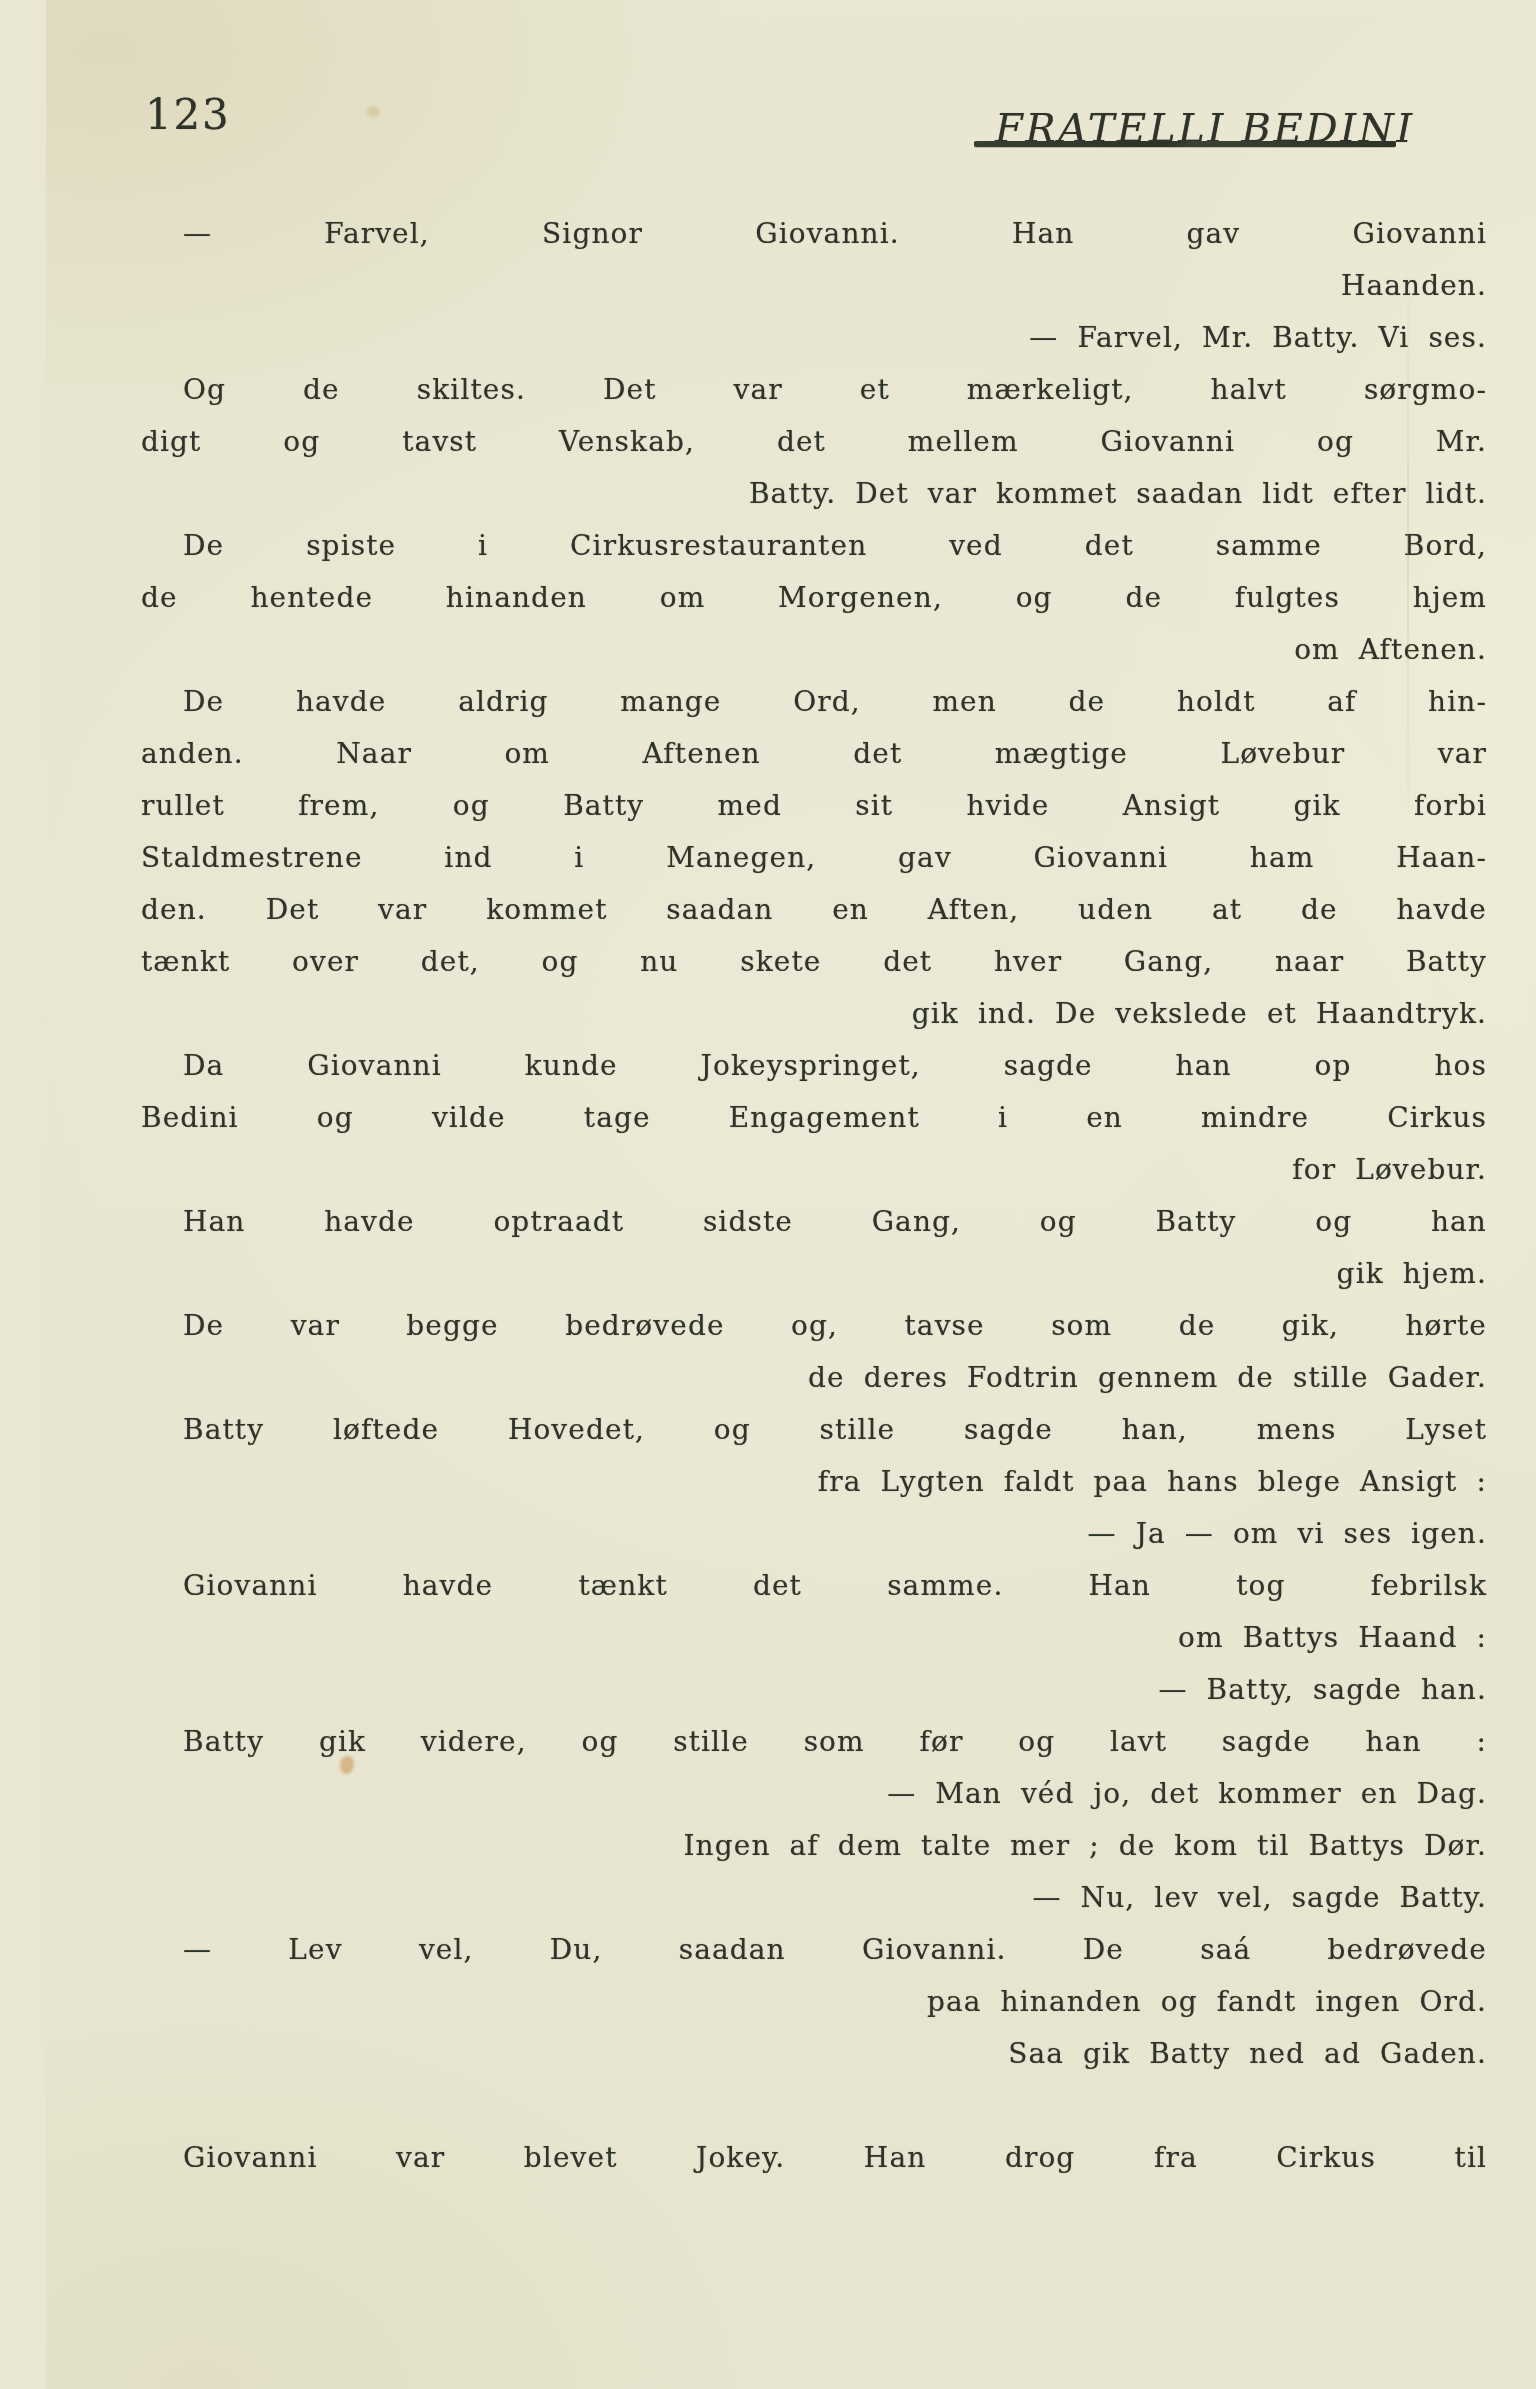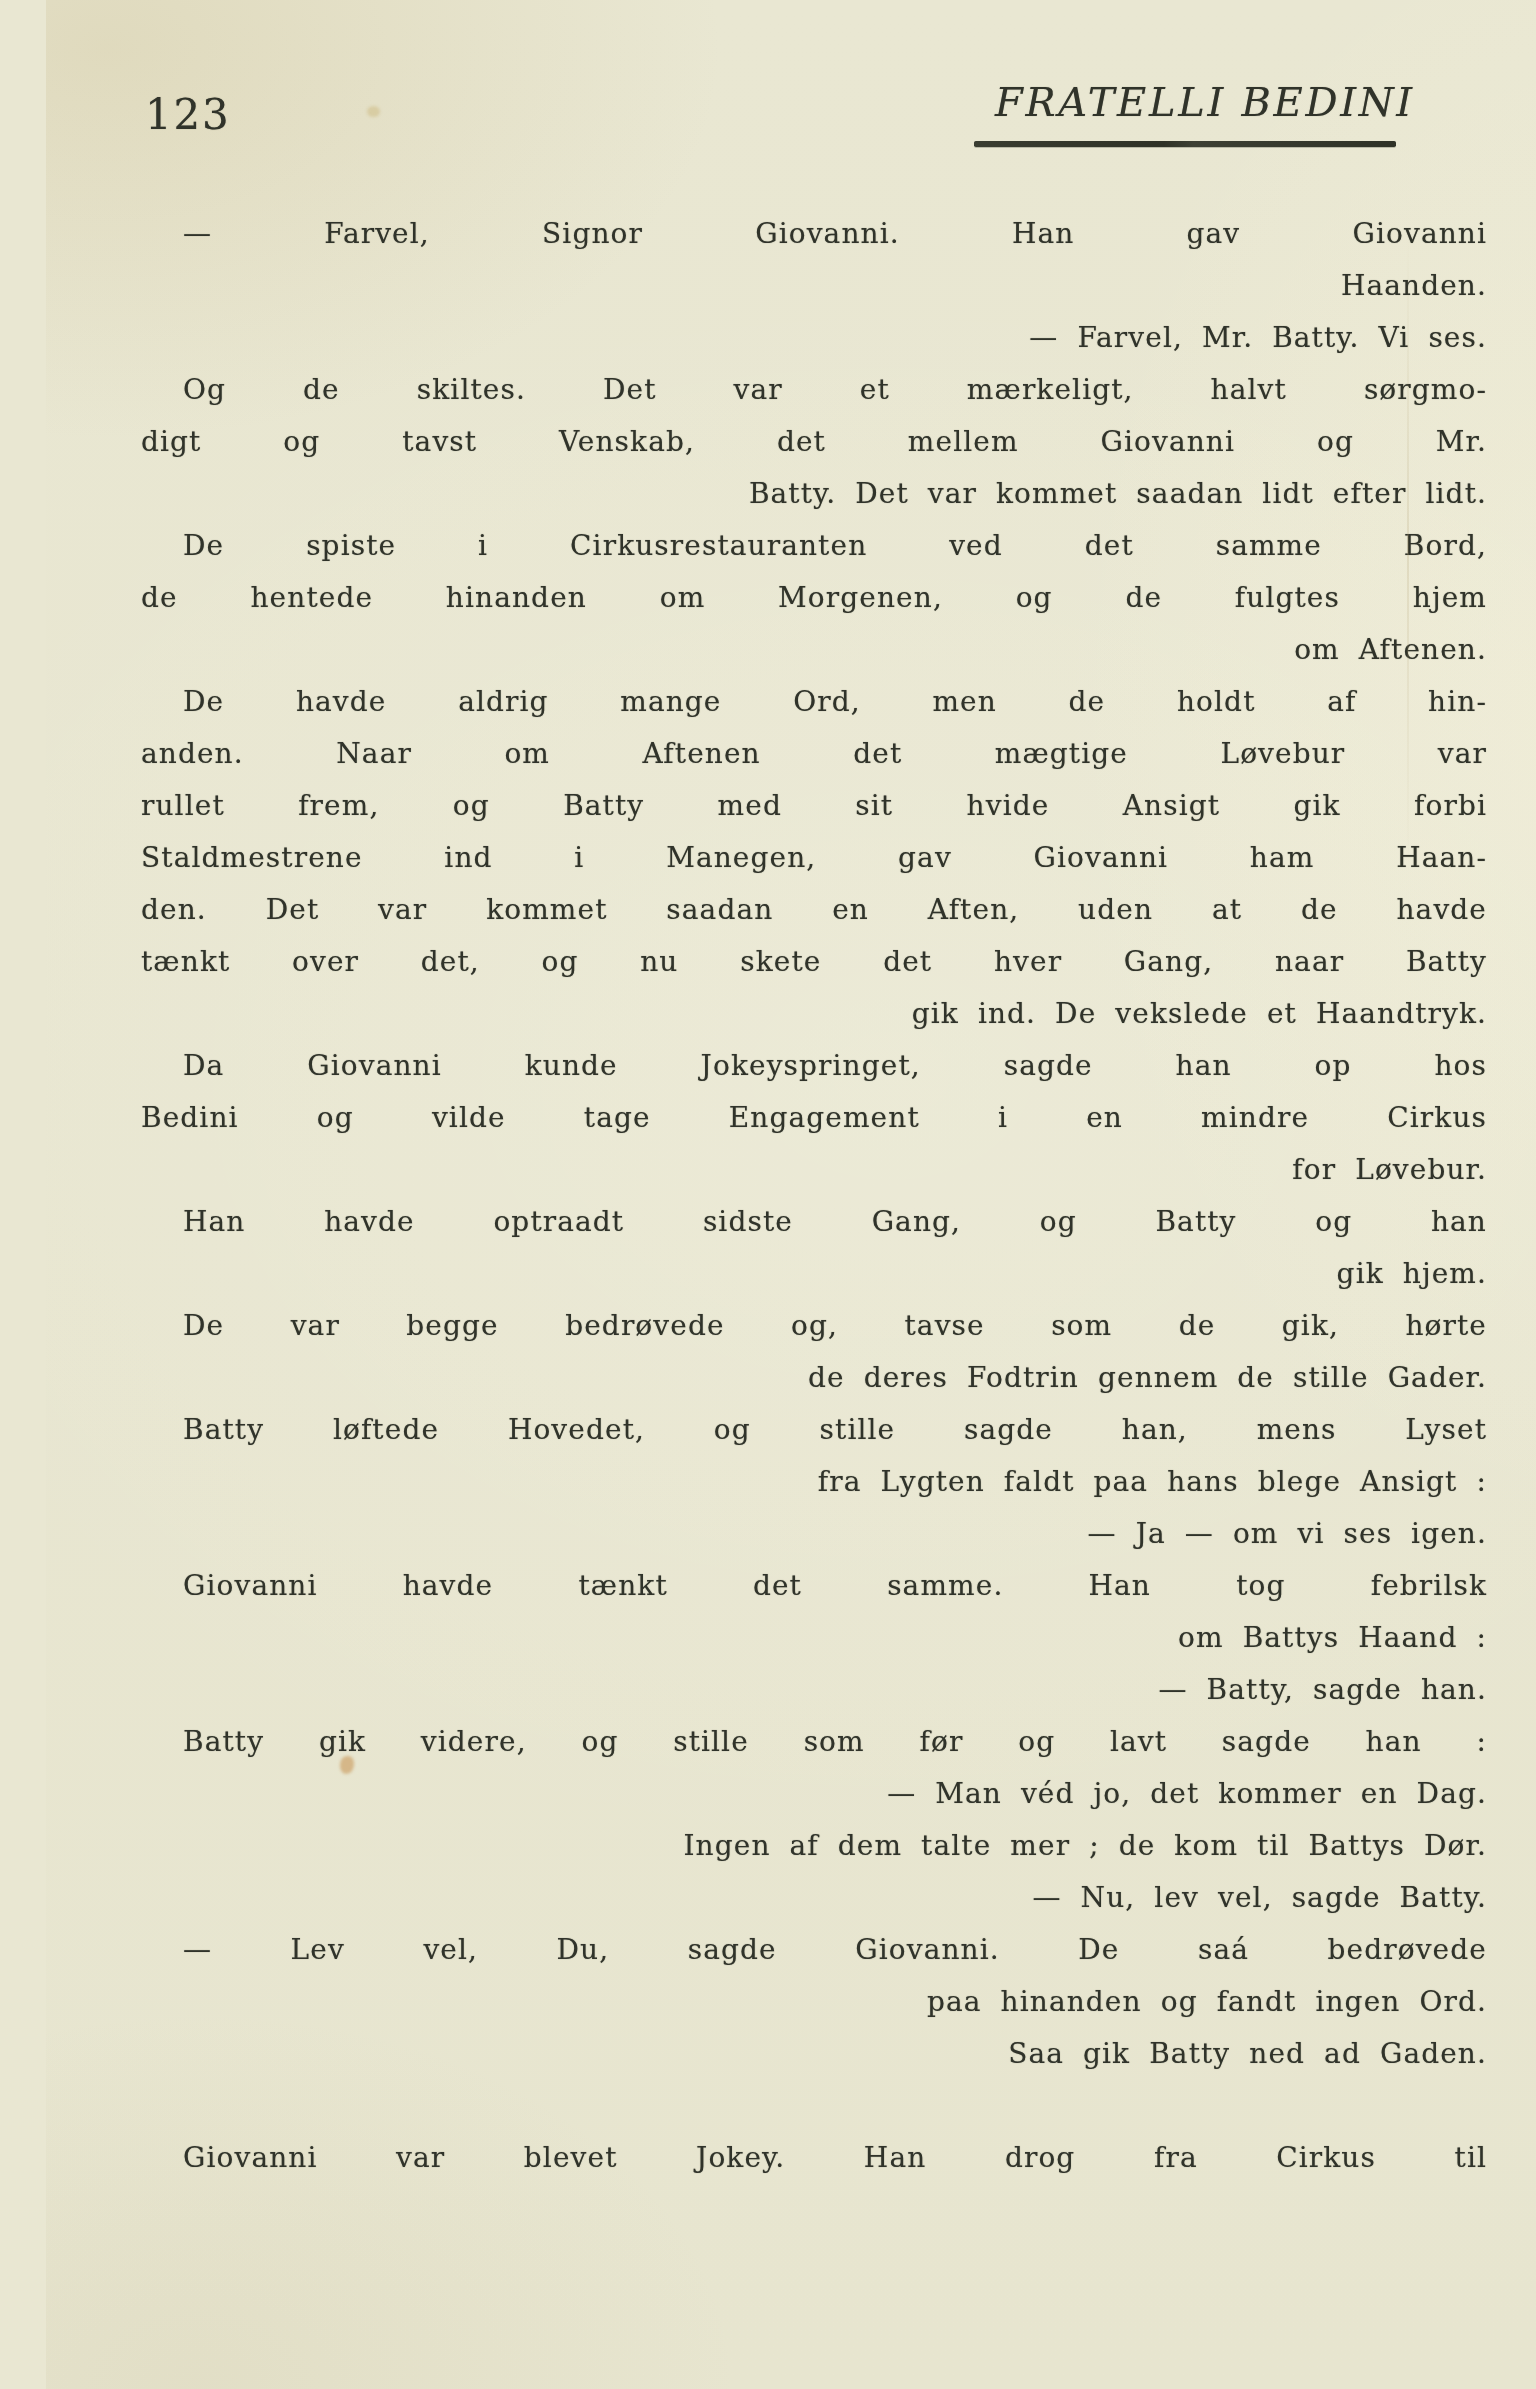--- a/index.html
+++ b/index.html
@@ -27,21 +27,21 @@
     left: 99px;
     top: 94px;
     font-size: 42px;
     line-height: 1;
     letter-spacing: 1.8px;
     text-shadow: 0 0 0.9px rgba(47,50,39,0.5);
   }
   .running-title {
     position: absolute;
     left: 949px;
-    top: 82px;
+    top: 108px;
     font-size: 40px;
     line-height: 1;
     font-style: italic;
     letter-spacing: 2.7px;
     white-space: nowrap;
     text-shadow: 0 0 0.9px rgba(47,50,39,0.5);
   }
   .title-rule {
     position: absolute;
     left: 928px;
@@ -134,21 +134,21 @@
       <div class="line indent justify">Batty løftede Hovedet, og stille sagde han, mens Lyset</div>
       <div class="line">fra Lygten faldt paa hans blege Ansigt :</div>
       <div class="line indent">— Ja — om vi ses igen.</div>
       <div class="line indent justify">Giovanni havde tænkt det samme. Han tog febrilsk</div>
       <div class="line">om Battys Haand :</div>
       <div class="line indent">— Batty, sagde han.</div>
       <div class="line indent justify">Batty gik videre, og stille som før og lavt sagde han :</div>
       <div class="line indent">— Man véd jo, det kommer en Dag.</div>
       <div class="line indent">Ingen af dem talte mer ; de kom til Battys Dør.</div>
       <div class="line indent">— Nu, lev vel, sagde Batty.</div>
-      <div class="line indent justify">— Lev vel, Du, sagde Giovanni. De saá bedrøvede</div>
+      <div class="line indent justify">— Lev vel, Du, saadan Giovanni. De saá bedrøvede</div>
       <div class="line">paa hinanden og fandt ingen Ord.</div>
       <div class="line indent">Saa gik Batty ned ad Gaden.</div>
       <div class="line indent justify space-before">Giovanni var blevet Jokey. Han drog fra Cirkus til</div>
     </div>
 
   <div class="stain"></div>
   <div class="speck"></div>
   <div class="crease"></div>
 
 </div>

